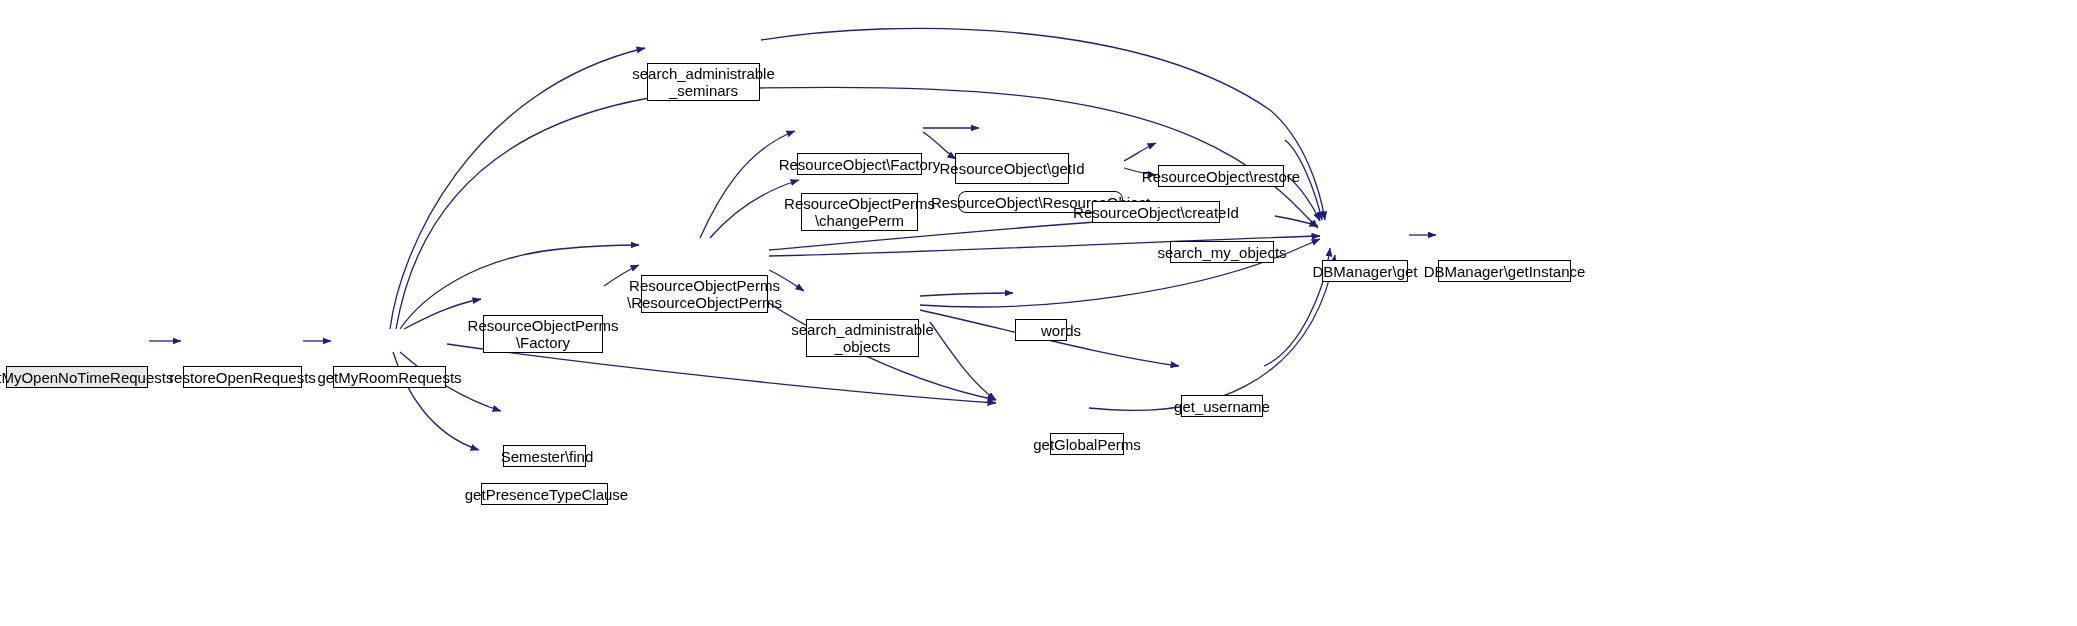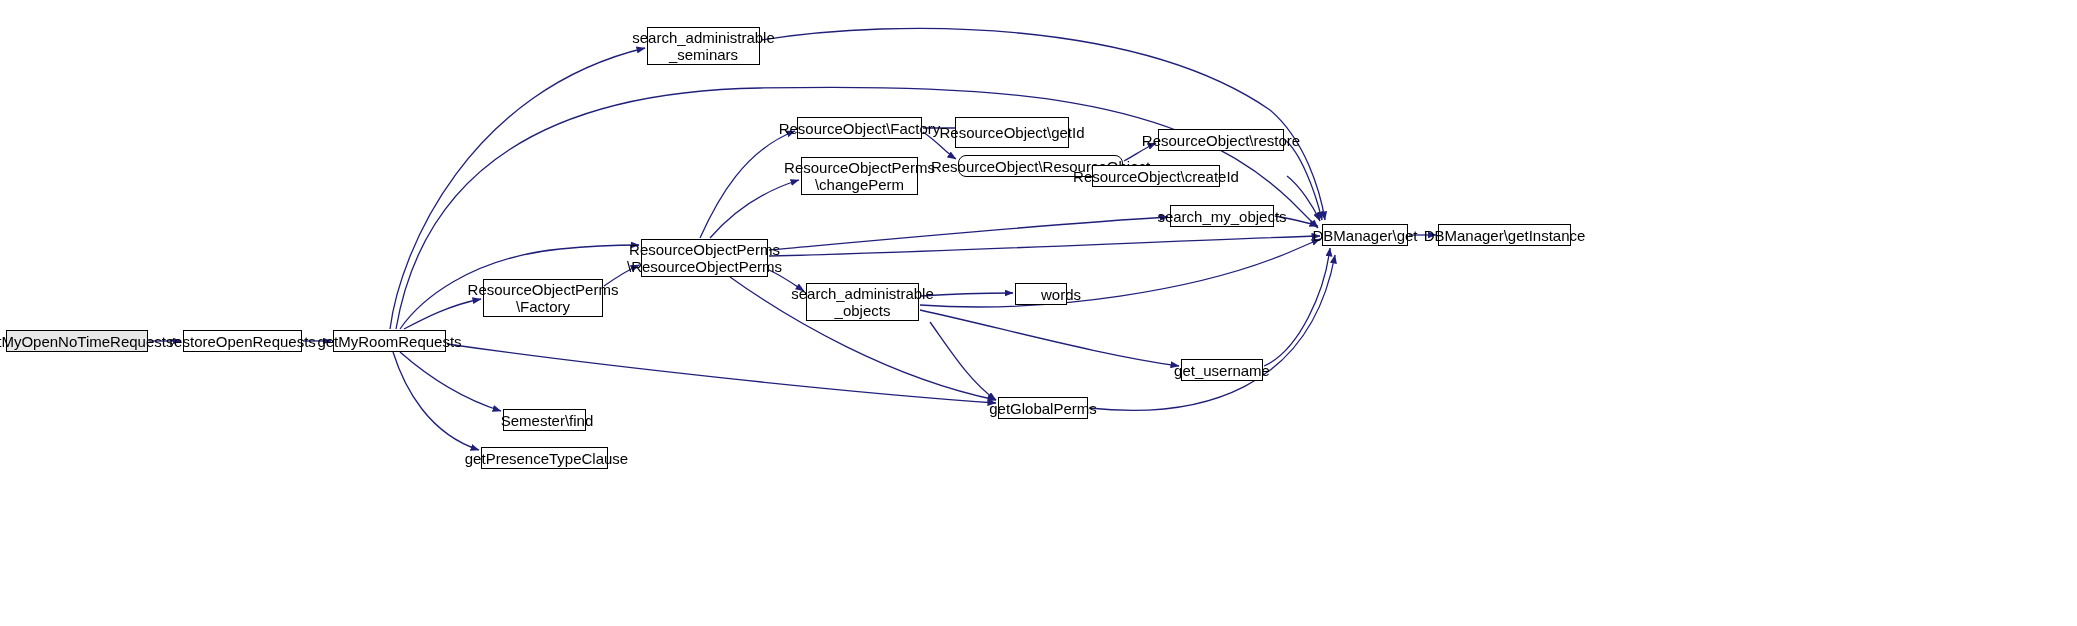--- a/index.html
+++ b/index.html
@@ -30,20 +30,21 @@
     background: #ffffff;
     color: #000000;
     font-size: 15px;
     line-height: 17px;
     display: flex;
     align-items: center;
     justify-content: center;
     text-align: center;
     white-space: pre;
     padding: 0 4px;
+    margin-top: 36px;
   }
   .node.root {
     background: #e8e8e8;
   }
 </style>
 </head>
 <body>
 
 <div id="canvas">
   <svg class="edges" viewBox="0 0 2077 626">
@@ -134,16 +135,16 @@
   <div class="node" style="left:958px; top:155px; width:165px; height:22px;border-radius:8px;">ResourceObject\ResourceObject</div>
   <div class="node" style="left:1158px; top:129px; width:126px; height:22px;">ResourceObject\restore</div>
   <div class="node" style="left:1092px; top:165px; width:128px; height:22px;">ResourceObject\createId</div>
   <div class="node" style="left:1170px; top:205px; width:104px; height:22px;">search_my_objects</div>
   <div class="node" style="left:1322px; top:224px; width:86px; height:22px;">DBManager\get</div>
   <div class="node" style="left:1438px; top:224px; width:133px; height:22px;">DBManager\getInstance</div>
   <div class="node" style="left:806px; top:283px; width:113px; height:38px;">search_administrable
 _objects</div>
   <div class="node" style="left:1015px; top:283px; width:52px; height:22px;padding-left:44px;">words</div>
   <div class="node" style="left:1181px; top:359px; width:82px; height:22px;">get_username</div>
-  <div class="node" style="left:998px; top:397px; width:90px; height:22px;">getGlobalPerms</div>
+  <div class="node" style="left:1050px; top:397px; width:74px; height:22px;">getGlobalPerms</div>
   <div class="node" style="left:503px; top:409px; width:83px; height:22px;padding-left:9px;">Semester\find</div>
   <div class="node" style="left:481px; top:447px; width:127px; height:22px;padding-left:8px;">getPresenceTypeClause</div>
 </div>
 
 </body></html>

